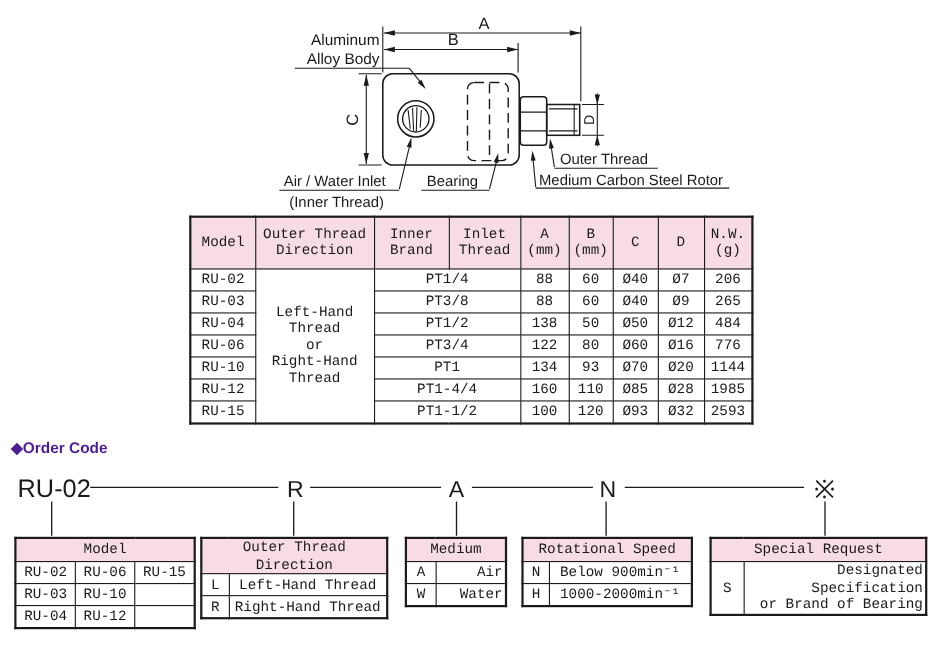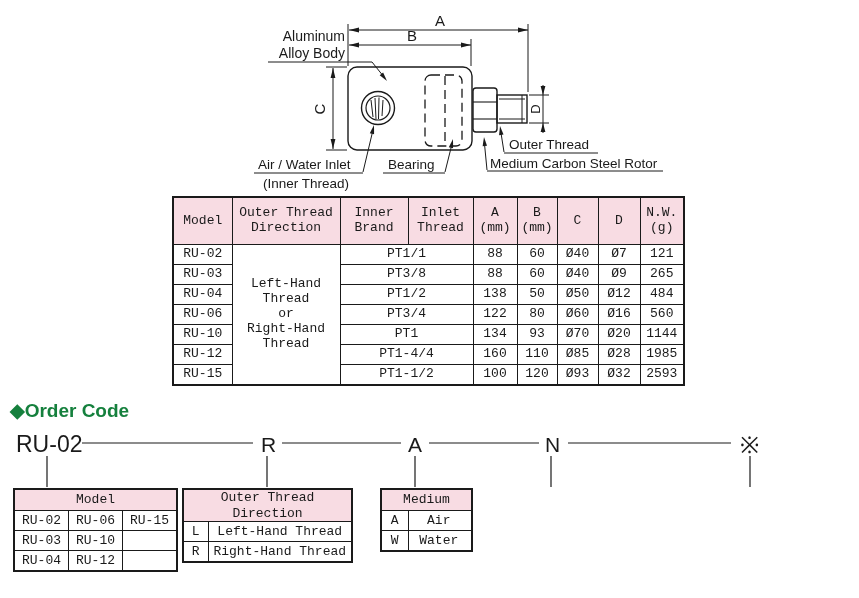--- a/index.html
+++ b/index.html
@@ -8,32 +8,32 @@
   svg text{font-family:"Liberation Sans",sans-serif;fill:#1a1a1a;}
   
   table{border-collapse:collapse;table-layout:fixed;font-family:Liberation Mono, monospace;}
   #specTable{position:absolute;left:172px;top:196px;border:2px solid #1a1a1a;font-size:13px;}
   #specTable th,#specTable td{border:1px solid #1a1a1a;text-align:center;vertical-align:middle;
       padding:0;white-space:pre-line;line-height:1.15;font-weight:normal;color:#1a1a1a;}
   #specTable thead th{background:#f8dce3;height:46px;}
   #specTable tbody tr{height:20px;}
   .dir-cell{line-height:1.3;}
   
-  #orderHeading{position:absolute;left:10px;top:399px;color:#15803d;font-size:19px;
+  #orderHeading{position:absolute;left:10px;top:399px;color:#4c1d95;font-size:14px;
       font-weight:bold;letter-spacing:0px;}
   #orderSvg{position:absolute;left:0;top:425px;}
   
   .mini{position:absolute;top:488px;border:2px solid #1a1a1a;font-size:13px;}
   .mini th,.mini td{border:1px solid #1a1a1a;vertical-align:middle;padding:0 2px;
       font-weight:normal;white-space:pre-line;line-height:1.2;color:#1a1a1a;}
   .mini th{background:#f8dce3;text-align:center;height:20px;}
   .mini td{height:19px;text-align:center;}
-  .mini td.lft{text-align:center;padding-left:0;margin-left:10px;}
+  .mini td.lft{text-align:right;padding-left:0;margin-left:10px;}
   #modelTable{left:13px;}   #modelTable td{width:49px;}
-  #dirTable{left:182px;}    #medTable{left:380px;}
+  #dirTable{left:182px;}    #medTable{left:368px;}
   #spdTable{left:474px;}    #spcTable{left:645px;}
   #spcTable td.big{height:40px;}
 </style>
 </head>
 <body>
 
 <div id="page">
 
   
   <svg id="diagSvg" width="859" height="196" viewBox="0 0 859 196">
@@ -145,26 +145,26 @@
       </tr>
     </thead>
     <tbody>
       <tr>
         <td>RU-02</td>
         <td class="dir-cell" rowspan="7">Left-Hand
 Thread
 or
 Right-Hand
 Thread</td>
-        <td colspan="2">PT1/1</td>
+        <td colspan="2">PT1/4</td>
         <td>88</td>
         <td>60</td>
         <td>Ø40</td>
         <td>Ø7</td>
-        <td>121</td>
+        <td>206</td>
       </tr>
       <tr>
         <td>RU-03</td>
         <td colspan="2">PT3/8</td>
         <td>88</td>
         <td>60</td>
         <td>Ø40</td>
         <td>Ø9</td>
         <td>265</td>
       </tr>
@@ -177,21 +177,21 @@
         <td>Ø12</td>
         <td>484</td>
       </tr>
       <tr>
         <td>RU-06</td>
         <td colspan="2">PT3/4</td>
         <td>122</td>
         <td>80</td>
         <td>Ø60</td>
         <td>Ø16</td>
-        <td>560</td>
+        <td>776</td>
       </tr>
       <tr>
         <td>RU-10</td>
         <td colspan="2">PT1</td>
         <td>134</td>
         <td>93</td>
         <td>Ø70</td>
         <td>Ø20</td>
         <td>1144</td>
       </tr>
@@ -304,15 +304,54 @@
         <td>A</td>
         <td class="lft">Air</td>
       </tr>
       <tr>
         <td>W</td>
         <td class="lft">Water</td>
       </tr>
     </tbody>
   </table>
 
-
+  <table id="spdTable" class="mini">
+    <colgroup>
+        <col style="width:24px">
+        <col style="width:130px">
+      </colgroup>
+    <thead>
+        <tr>
+          <th colspan="2">Rotational Speed</th>
+        </tr>
+      </thead>
+    <tbody>
+      <tr>
+        <td>N</td>
+        <td>Below 900min⁻¹</td>
+      </tr>
+      <tr>
+        <td>H</td>
+        <td>1000-2000min⁻¹</td>
+      </tr>
+    </tbody>
+  </table>
+
+  <table id="spcTable" class="mini">
+    <colgroup>
+        <col style="width:30px">
+        <col style="width:166px">
+      </colgroup>
+    <thead>
+        <tr>
+          <th colspan="2">Special Request</th>
+        </tr>
+      </thead>
+    <tbody>
+      <tr>
+        <td class="big">S</td>
+        <td class="big lft">Designated Specification
+or Brand of Bearing</td>
+      </tr>
+    </tbody>
+  </table>
 
 </div>
 
 </body></html>

